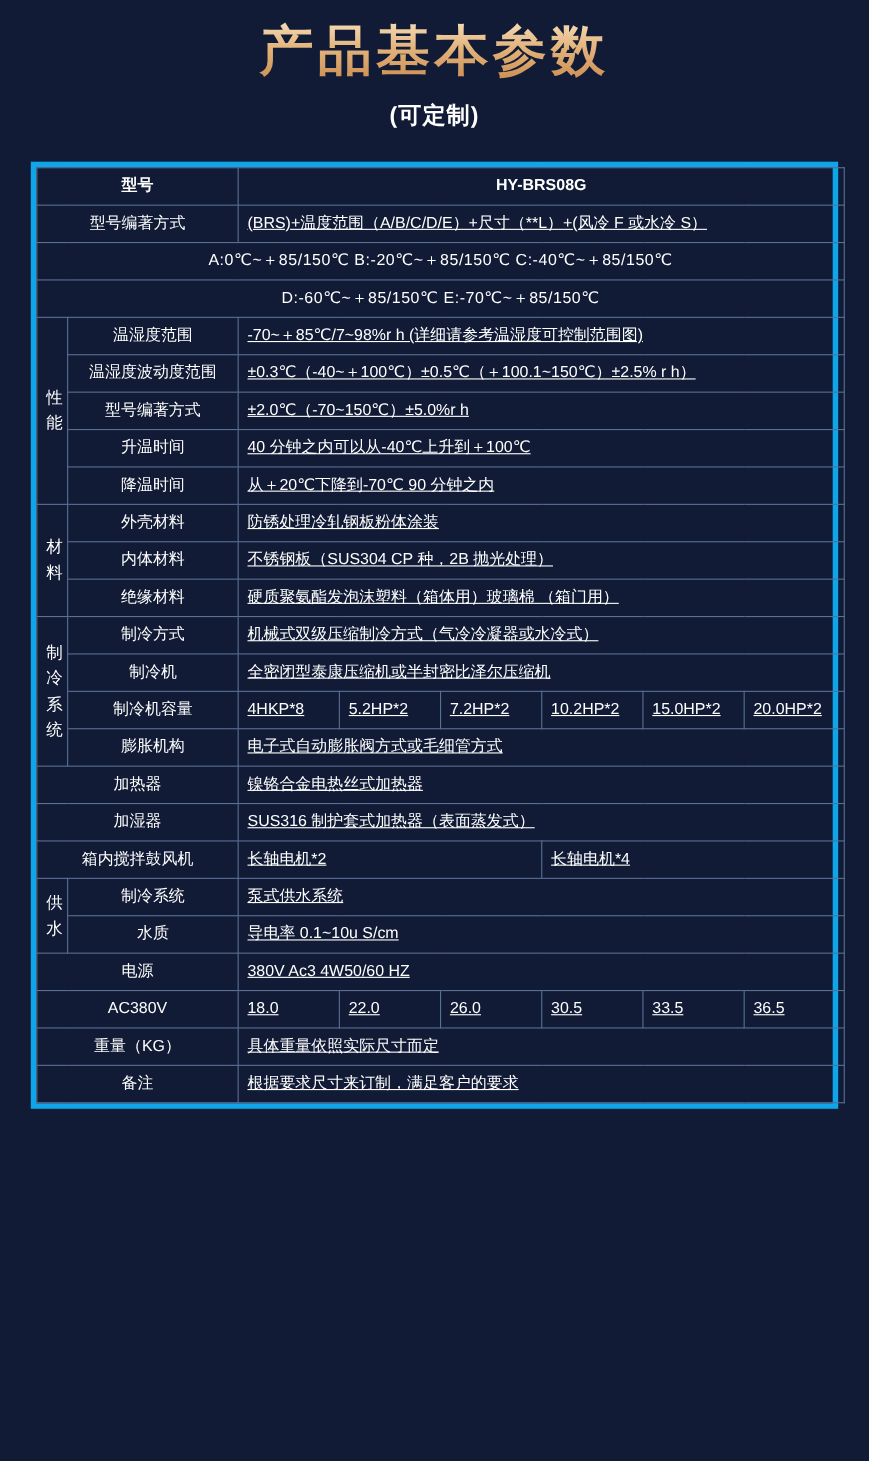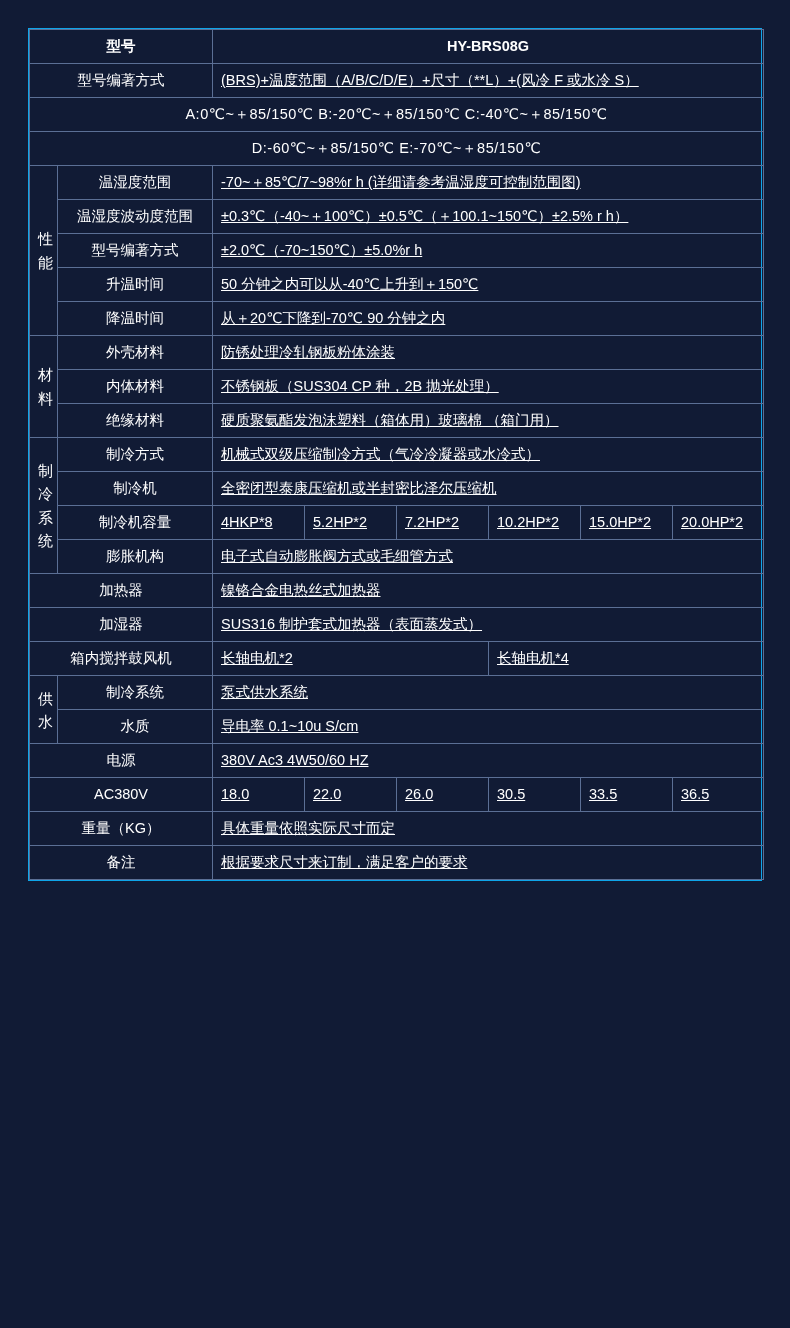--- a/index.html
+++ b/index.html
@@ -39,21 +39,21 @@
   }
   .sub-title {
     font-size: 21px;
     font-weight: bold;
     color: #ffffff;
     margin-top: 14px;
     letter-spacing: 1px;
   }
   .table-wrap {
     margin: 28px 28px 0 28px;
-    border: 1px solid #0ea5e9;
+    border: 5px solid #0ea5e9;
   }
   table.spec {
     width: 100%;
     border-collapse: collapse;
     table-layout: fixed;
     font-size: 14.5px;
   }
   table.spec td {
     border: 1px solid #5b6f95;
     padding: 6px 8px;
@@ -98,20 +98,24 @@
     padding: 9px 8px;
     font-size: 15px;
     letter-spacing: 0.5px;
   }
 </style>
 </head>
 <body>
 
 <div class="page">
 
+  <div class="title-block">
+    <div class="main-title">产品基本参数</div>
+    <div class="sub-title">(可定制)</div>
+  </div>
 
   <div class="table-wrap">
     <table class="spec">
       <colgroup>
         <col style="width:28px">
         <col style="width:155px">
         <col style="width:92px">
         <col style="width:92px">
         <col style="width:92px">
         <col style="width:92px">
@@ -147,21 +151,21 @@
         <tr>
           <td class="lbl">温湿度波动度范围</td>
           <td class="val" colspan="6">±0.3℃（-40~＋100℃）±0.5℃（＋100.1~150℃）±2.5% r h）</td>
         </tr>
         <tr>
           <td class="lbl">型号编著方式</td>
           <td class="val" colspan="6">±2.0℃（-70~150℃）±5.0%r h</td>
         </tr>
         <tr>
           <td class="lbl">升温时间</td>
-          <td class="val" colspan="6">50 分钟之内可以从-40℃上升到＋150℃</td>
+          <td class="val" colspan="6">40 分钟之内可以从-40℃上升到＋100℃</td>
         </tr>
         <tr>
           <td class="lbl">降温时间</td>
           <td class="val" colspan="6">从＋20℃下降到-70℃ 90 分钟之内</td>
         </tr>
 
         <tr>
           <td class="vert" rowspan="3">
             <span class="vert-inner">材料</span>
           </td>

